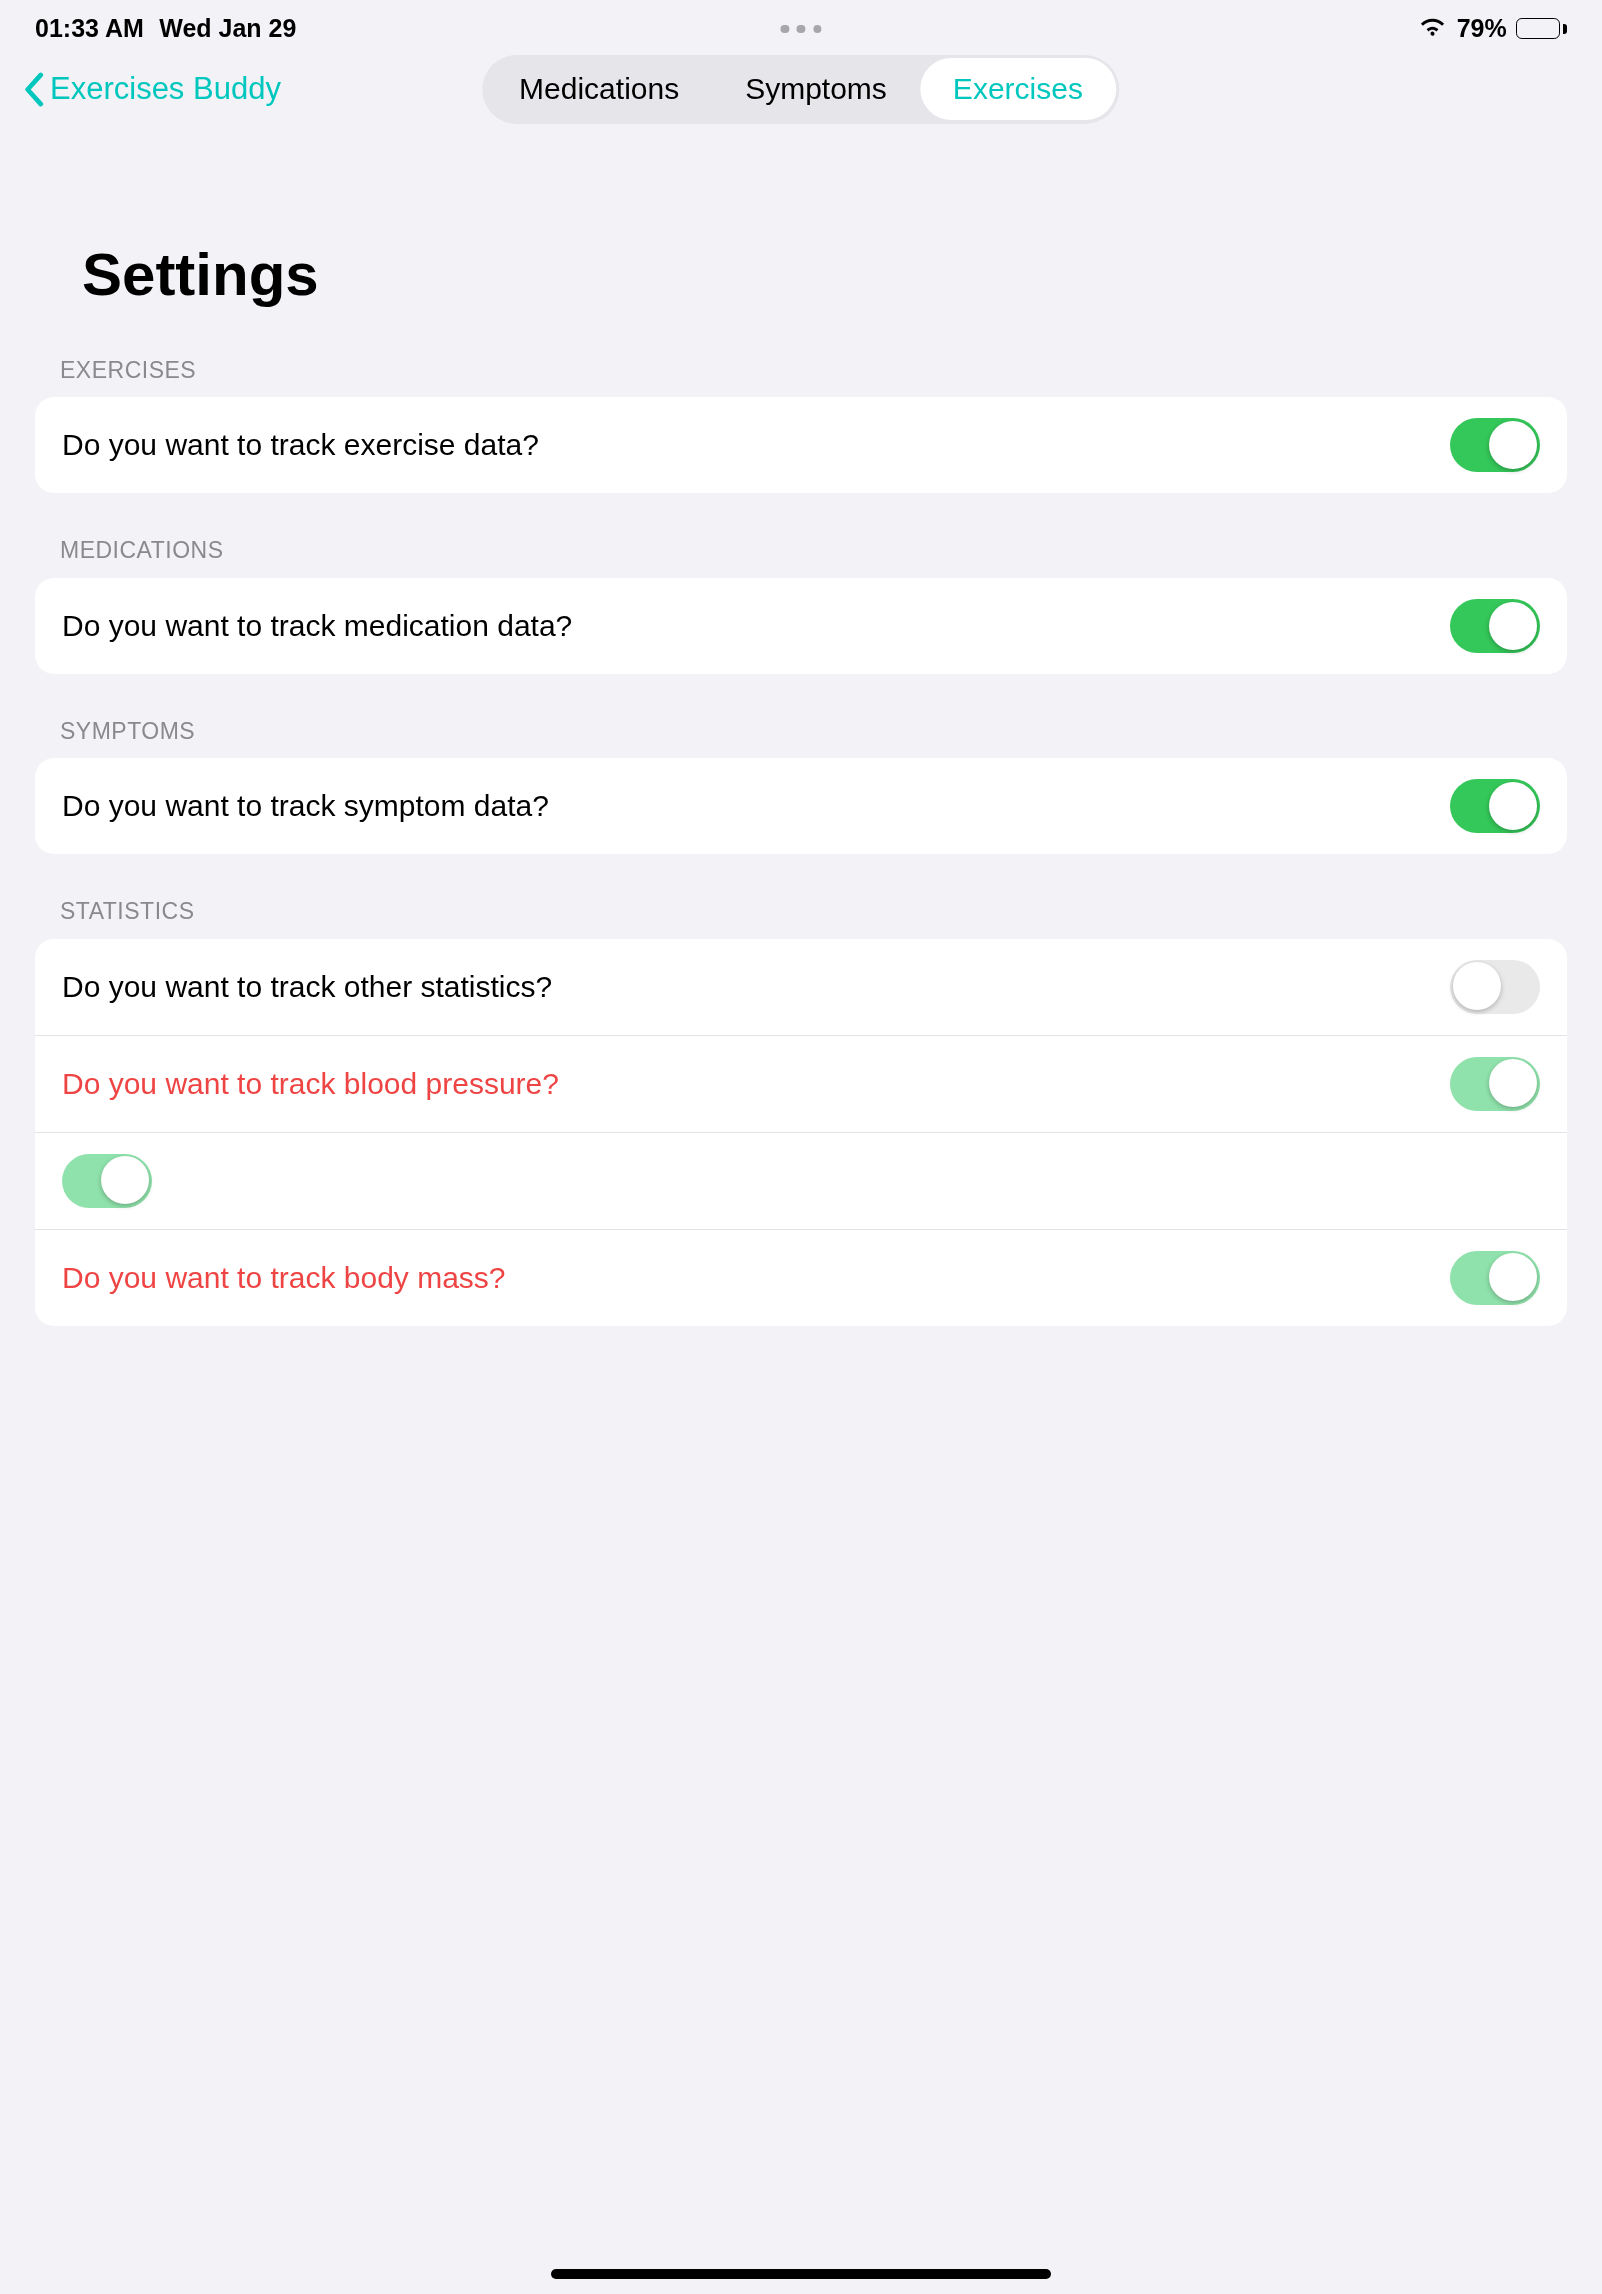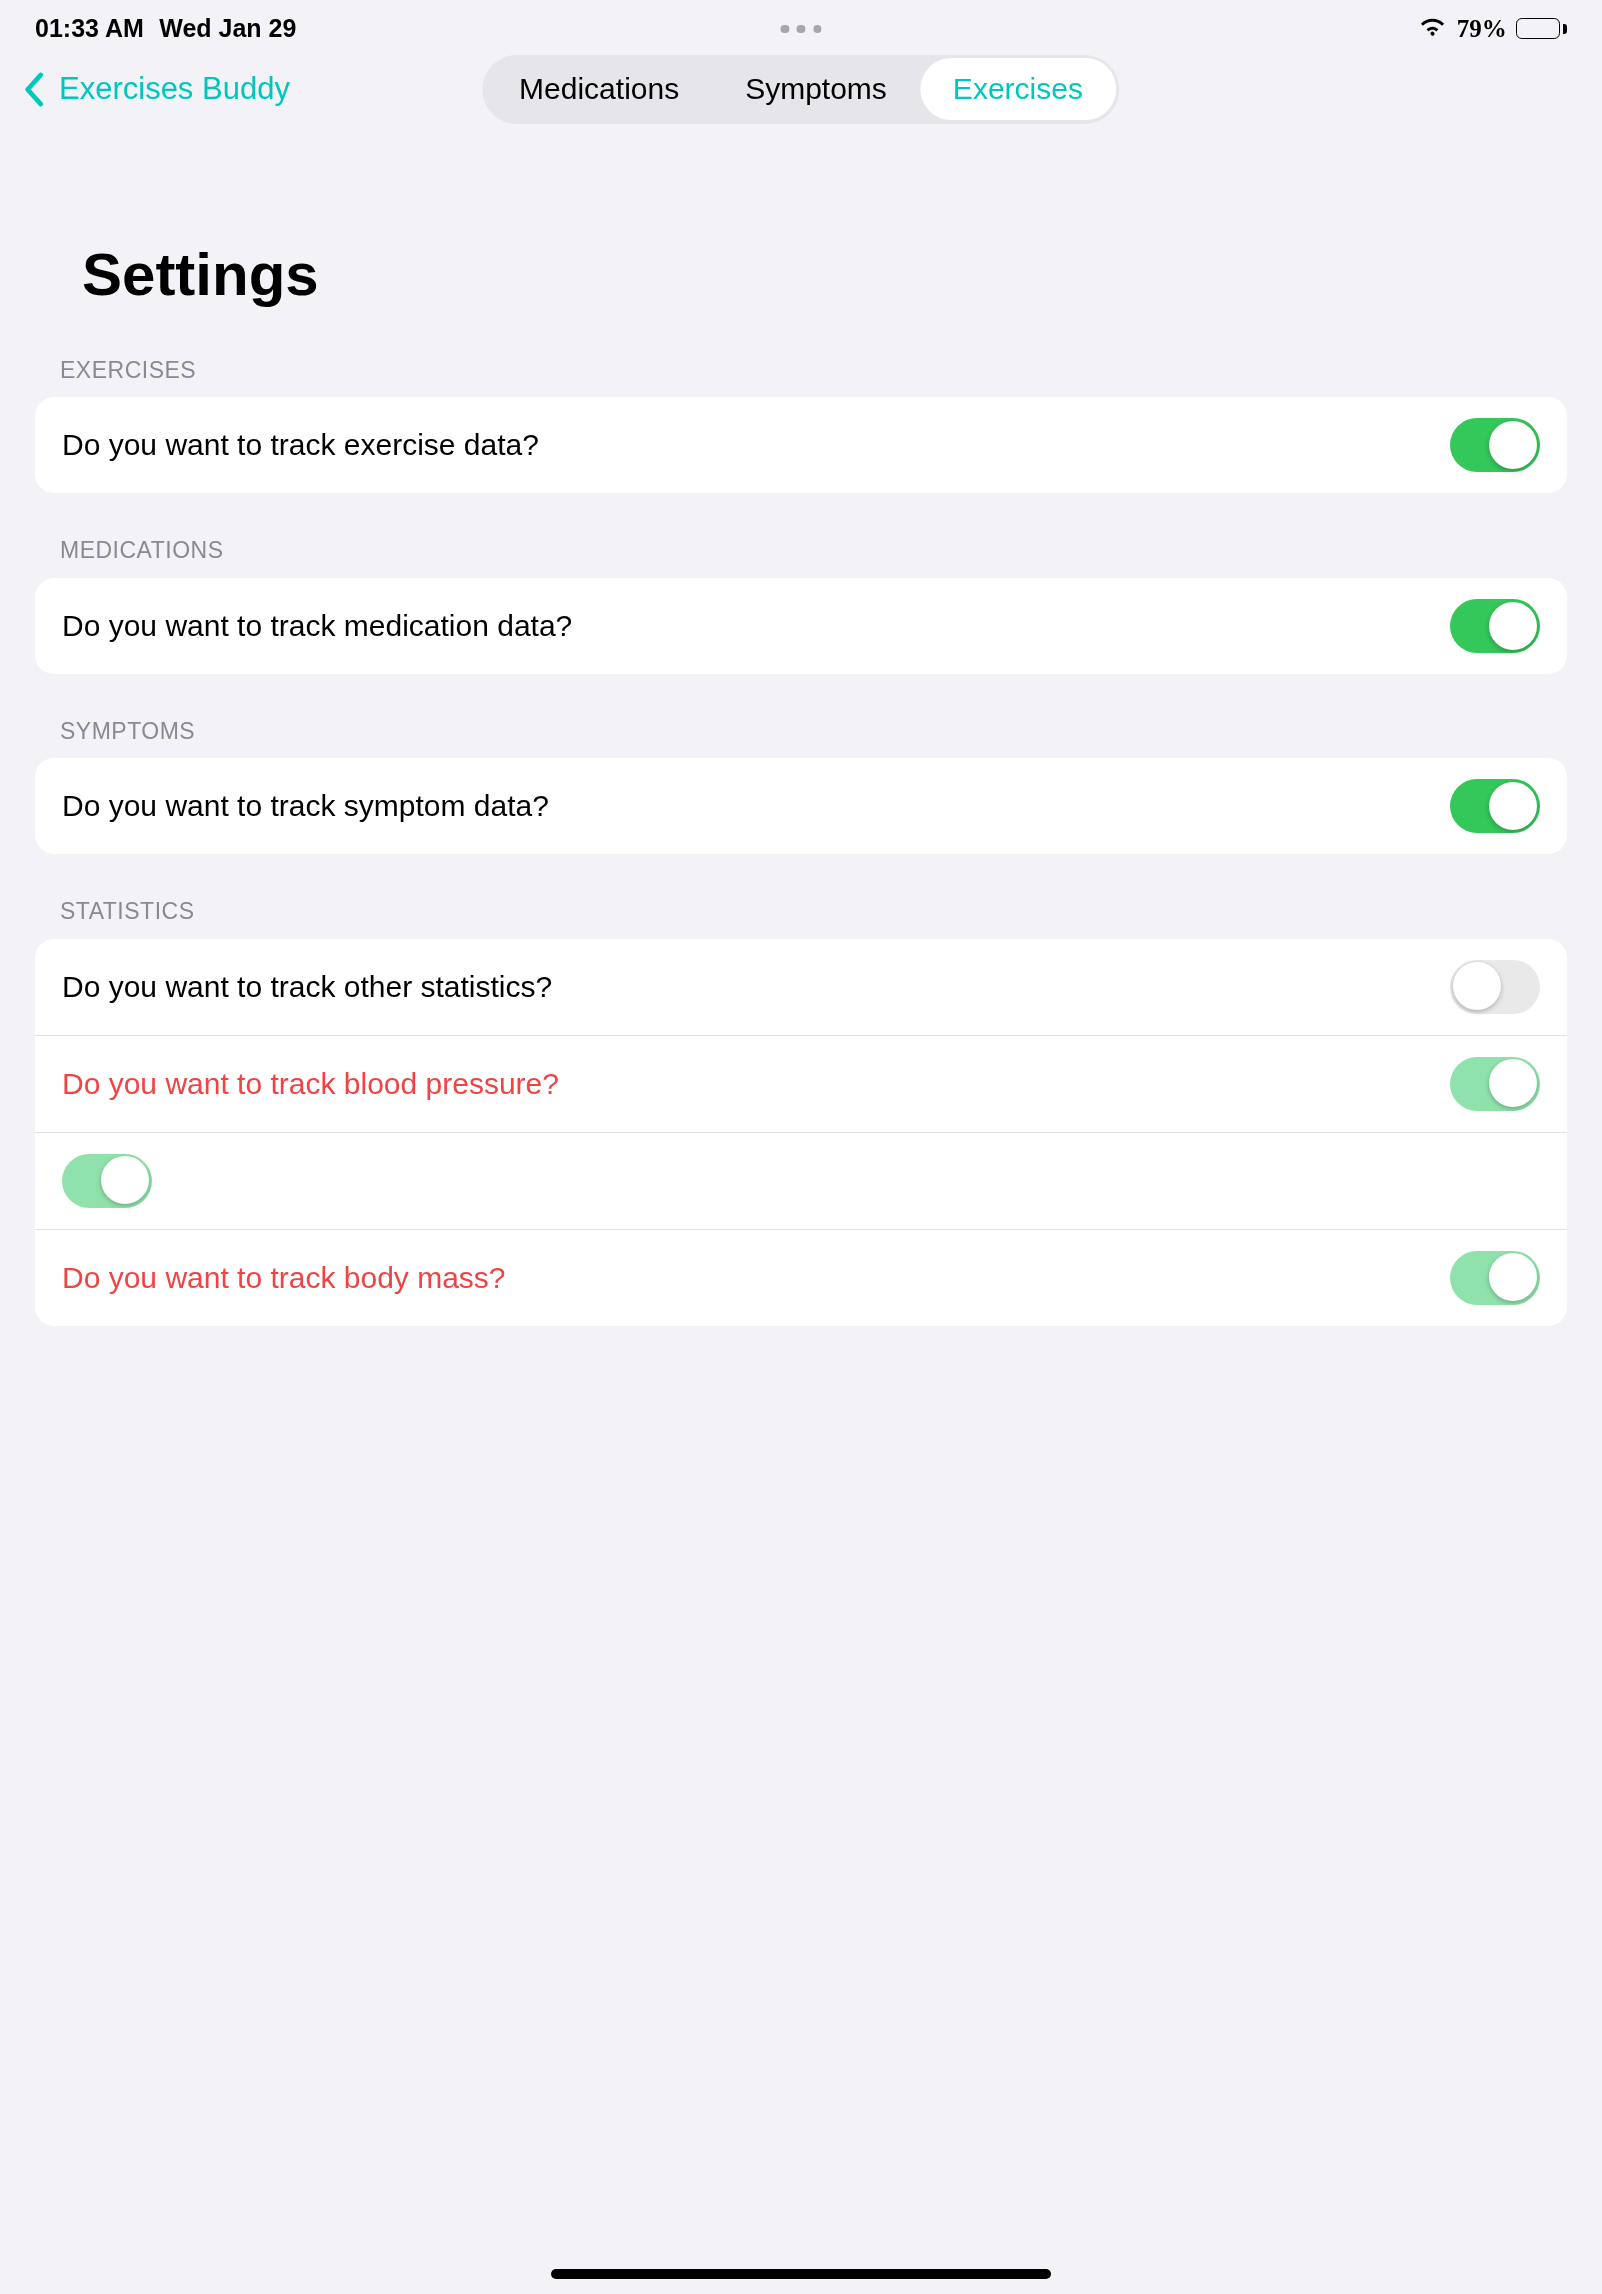--- a/index.html
+++ b/index.html
@@ -14,21 +14,21 @@
   .status-bar {
     display: flex;
     justify-content: space-between;
     align-items: center;
     padding: 9.6px 35px 0 35px;
     height: 48px;
     font-size: 25px;
     font-weight: 600;
   }
   .status-left { display: flex; align-items: center; gap: 15.4px; }
-  .status-right { display: flex; align-items: center; gap: 9.6px; font-family: Liberation Serif, serif; }
+  .status-right { display: flex; align-items: center; gap: 9.6px; }
   .status-center {
     position: absolute;
     left: 50%;
     transform: translateX(-50%);
     display: flex;
     gap: 7.7px;
   }
   .dot { width: 8.6px; height: 8.6px; border-radius: 50%; background: #a7a7ab; }
   .wifi-icon svg { width: 29px; height: 23px; }
   .battery {
@@ -47,21 +47,21 @@
 
   
   .nav-bar {
     display: flex;
     align-items: center;
     padding: 17.3px 23px 23px 23px;
     position: relative;
     height: 88px;
   }
   .back-btn {
-    display: flex; align-items: center; gap: 15px;
+    display: flex; align-items: center; gap: 6px;
     color: #00c7be; font-size: 31px; font-weight: 400;
   }
   .chevron-left {
     width: 21px; height: 35px;
   }
   .segmented {
     position: absolute;
     left: 50%;
     transform: translateX(-50%);
     background: #e5e5ea;

